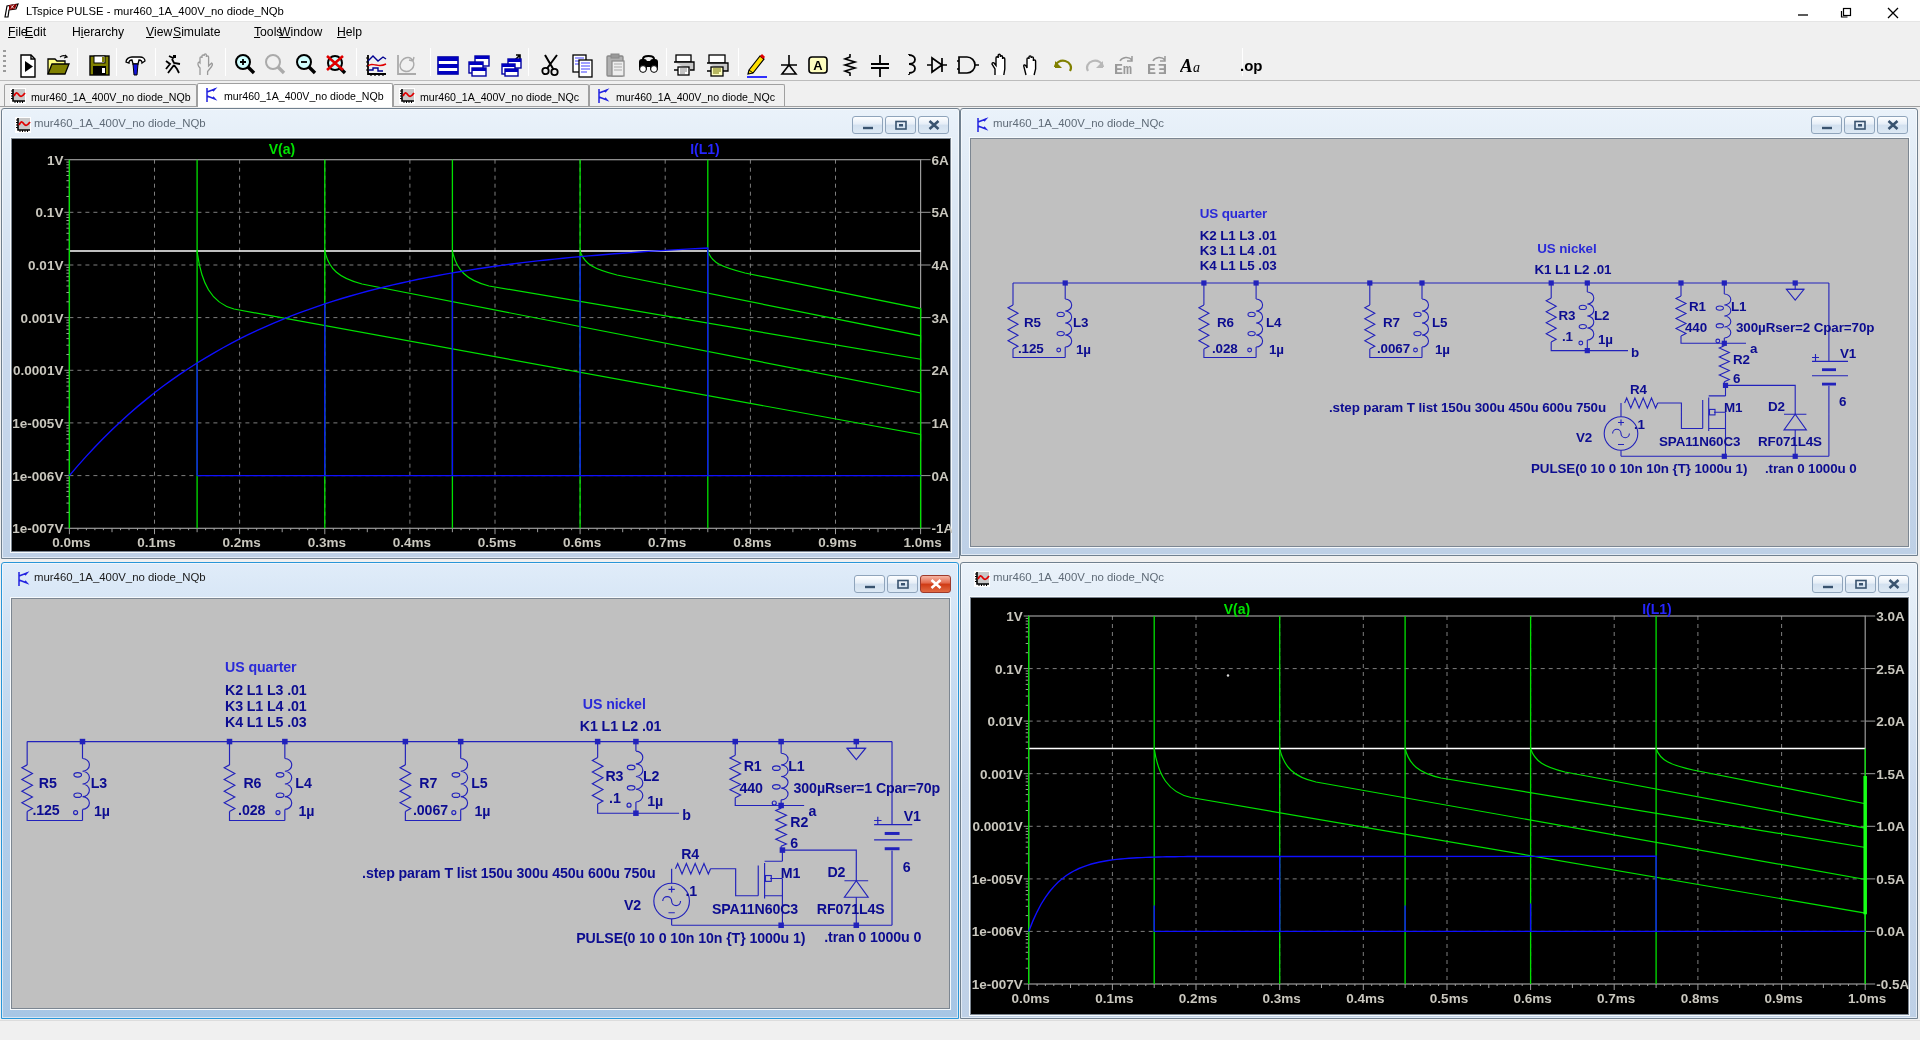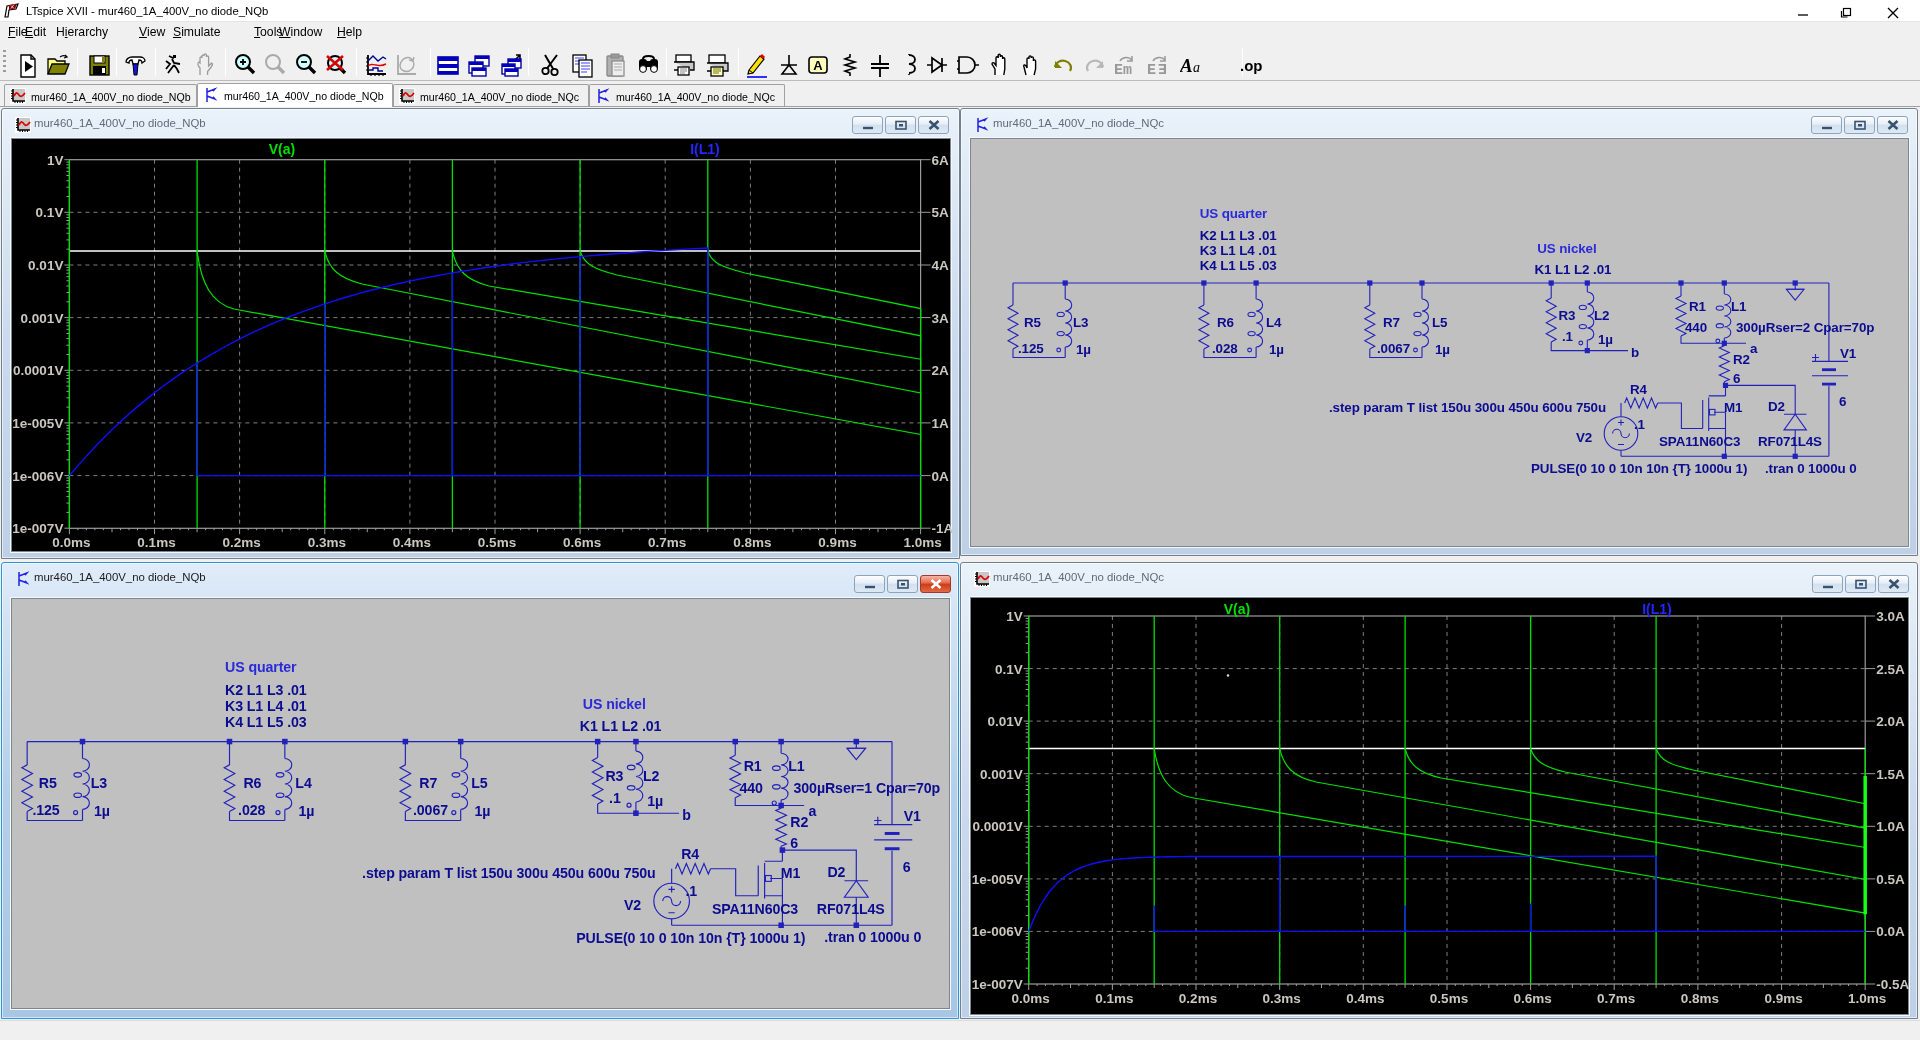--- a/index.html
+++ b/index.html
@@ -34,37 +34,37 @@
 .sct{white-space:pre}
 #statusbar{position:absolute;left:0;top:1020px;width:1920px;height:20px;background:#f0f0f0;border-top:1px solid #dcdcdc}
 </style></head>
 <body>
 <div id="titlebar">
     <span class="tico"><svg width="17" height="17" viewBox="0 0 17 17">
         <path d="M1,15 L3,4 L14,2 L12,7 L5,8 L4,15 z" fill="#fff" stroke="#000" stroke-width="1.2"></path>
         <path d="M5,3 l8,-1 -2,5 -6,1 z" fill="#8b0000"></path>
         <path d="M7,3.5 l3,3 M10,2.5 l-3,4" stroke="#fff" stroke-width="0.8"></path>
       </svg></span>
-    <span class="ttl">LTspice XVII - mur460_1A_400V_no diode_NQb</span>
+    <span class="ttl">LTspice PULSE - mur460_1A_400V_no diode_NQb</span>
 <span class="winctl" style="right:95px"><svg width="12" height="12" viewBox="0 0 12 12">
         <path d="M1,8 h10" stroke="#000" stroke-width="1.3"></path>
       </svg></span>
     <span class="winctl" style="right:52px"><svg width="12" height="12" viewBox="0 0 12 12">
         <rect x="3.5" y="1.5" width="7" height="7" fill="none" stroke="#000" stroke-width="1.2"></rect>
         <path d="M1.5,4 v6 h6" fill="none" stroke="#000" stroke-width="1.2"></path>
       </svg></span>
     <span class="winctl" style="right:5px"><svg width="12" height="12" viewBox="0 0 12 12">
         <path d="M1,1 L11,11 M11,1 L1,11" stroke="#000" stroke-width="1.3"></path>
       </svg></span>
   </div>
 <div id="menubar">
     <span class="mit" style="left:8px"><u>F</u>ile</span>
     <span class="mit" style="left:25px"><u>E</u>dit</span>
-    <span class="mit" style="left:56px">H<u>i</u>erarchy</span>
-    <span class="mit" style="left:139px"><u>V</u>iew</span>
+    <span class="mit" style="left:72px">H<u>i</u>erarchy</span>
+    <span class="mit" style="left:146px"><u>V</u>iew</span>
     <span class="mit" style="left:173px"><u>S</u>imulate</span>
     <span class="mit" style="left:254px"><u>T</u>ools</span>
     <span class="mit" style="left:279px"><u>W</u>indow</span>
     <span class="mit" style="left:337px"><u>H</u>elp</span>
   </div>
 <div id="toolbar">
     <div id="grip"></div>
     <div class="tsep" style="left:77.3px"></div>
     <div class="tsep" style="left:115.7px"></div>
     <div class="tsep" style="left:155.3px"></div>

